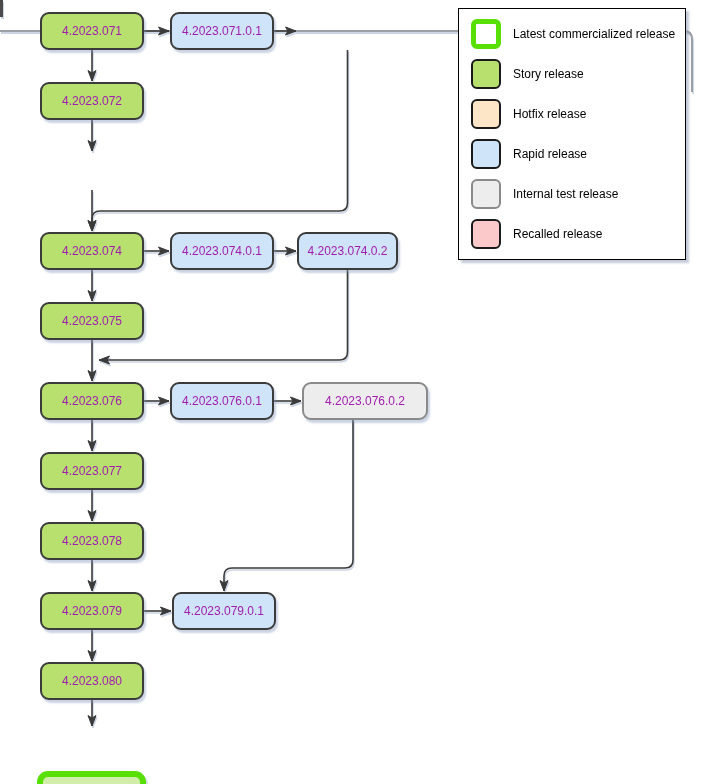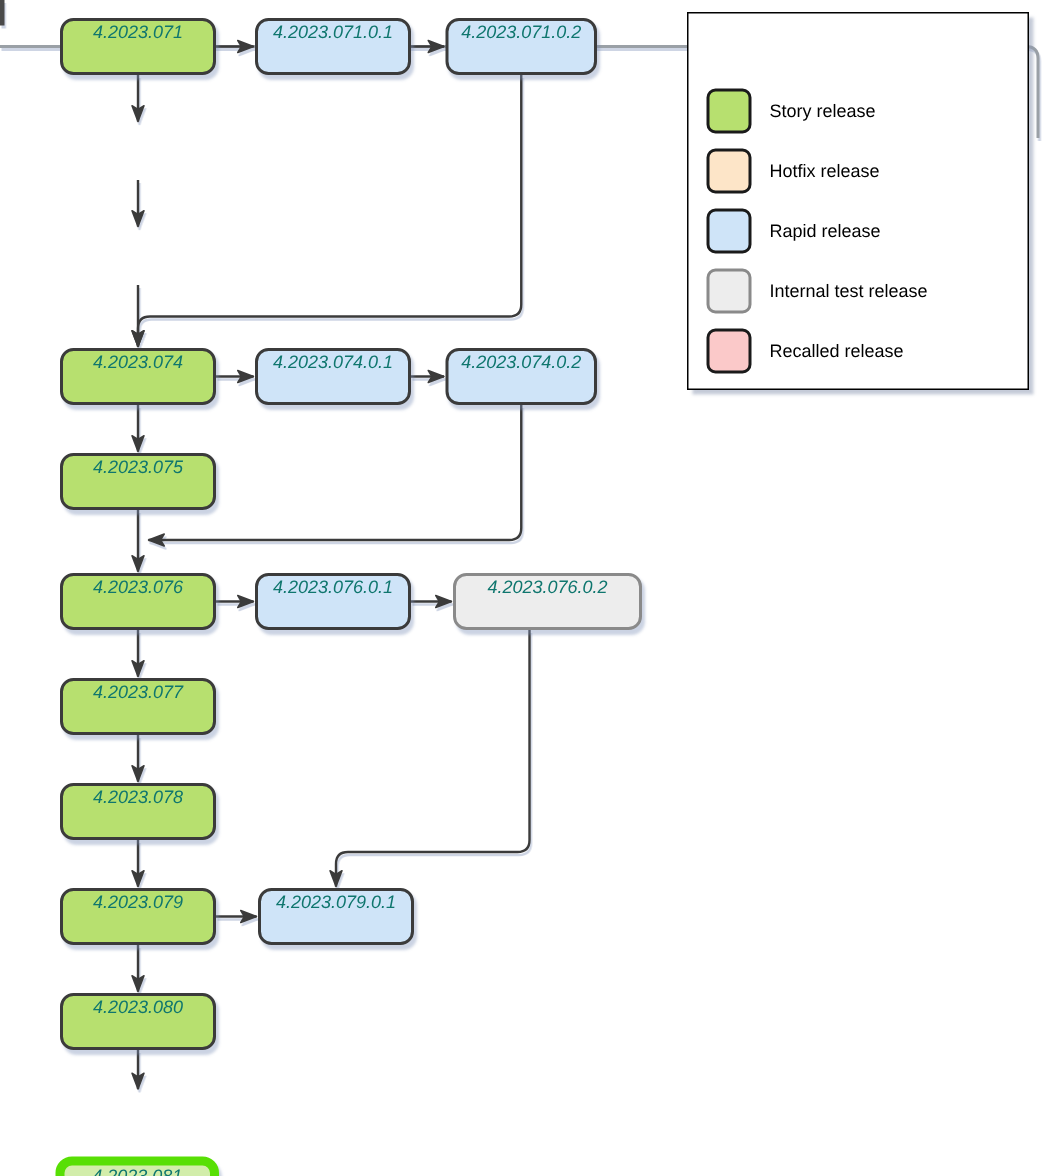--- a/index.html
+++ b/index.html
@@ -11,24 +11,23 @@
     position:absolute;left:0;top:0;z-index:1;
     filter:drop-shadow(1.5px 2px 0.5px rgba(125,145,185,.38));
   }
   .wire{stroke:var(--wire,#3b3b3b);stroke-width:1.6;fill:none;}
   .lane{stroke:var(--lane,#9aa0a6);stroke-width:2;fill:none;}
   .tick{stroke:#4a4a4a;stroke-width:3;fill:none;}
   #arrowhead path{fill:var(--wire,#3b3b3b);stroke:var(--wire,#3b3b3b);stroke-linejoin:round;}
   .node{
     position:absolute;z-index:2;box-sizing:border-box;
     width:104px;height:38px;border:2px solid var(--node-border,#3b3b3b);border-radius:9px;
-    display:flex;justify-content:center;
-    font-size:12px;color:#0f766e;
+    display:flex;align-items:center;justify-content:center;
+    font-size:12px;color:#a21caf;
     box-shadow:2px 3px 2px rgba(125,145,185,.40);
-    font-style:italic;
   }
   .node.story{background:var(--story-fill,#b7e06f);}
   .node.rapid{background:var(--rapid-fill,#cfe4f8);}
   .node.internal{background:var(--internal-fill,#ededed);border-color:var(--internal-border,#8a8a8a);}
   .node.narrow{width:101px;}
   .node.latest{
     width:109px;height:43px;border:6px solid var(--latest-border,#58df05);
     border-radius:11px;background:var(--latest-fill,#d2edaa);margin-top:44px;
   }
   .legend{
@@ -87,24 +86,24 @@
     <path class="wire" marker-end="url(#arrowhead)" d="M347.5,270 V352 Q347.5,360 339.5,360 H99"></path>
     <path class="wire" marker-end="url(#arrowhead)" d="M353,420 V560 Q353,568 345,568 H232 Q224,568 224,576 V591"></path>
   </svg>
 
   <div class="node story" style="left:40px;top:12px">
       <span>4.2023.071</span>
     </div>
   <div class="node rapid" style="left:170px;top:12px">
       <span>4.2023.071.0.1</span>
     </div>
-  <div class="node rapid narrow" style="left:297px;top:12px">
-      <span>4.2023.071.0.2</span>
+
+  <div class="node story" style="left:40px;top:82px">
+      <span>4.2023.072</span>
     </div>
-
 
   <div class="node story" style="left:40px;top:232px">
       <span>4.2023.074</span>
     </div>
   <div class="node rapid" style="left:170px;top:232px">
       <span>4.2023.074.0.1</span>
     </div>
   <div class="node rapid narrow" style="left:297px;top:232px">
       <span>4.2023.074.0.2</span>
     </div>
@@ -139,20 +138,24 @@
 
   <div class="node story" style="left:40px;top:662px">
       <span>4.2023.080</span>
     </div>
 
   <div class="node latest" style="left:37px;top:727px">
       <span>4.2023.081</span>
     </div>
 
   <div class="legend">
+    <div class="legend-row" style="top:10px">
+      <span class="swatch latest"></span>
+      <span class="legend-label">Latest commercialized release</span>
+    </div>
     <div class="legend-row" style="top:50px">
       <span class="swatch story"></span>
       <span class="legend-label">Story release</span>
     </div>
     <div class="legend-row" style="top:90px">
       <span class="swatch hotfix"></span>
       <span class="legend-label">Hotfix release</span>
     </div>
     <div class="legend-row" style="top:130px">
       <span class="swatch rapid"></span>

